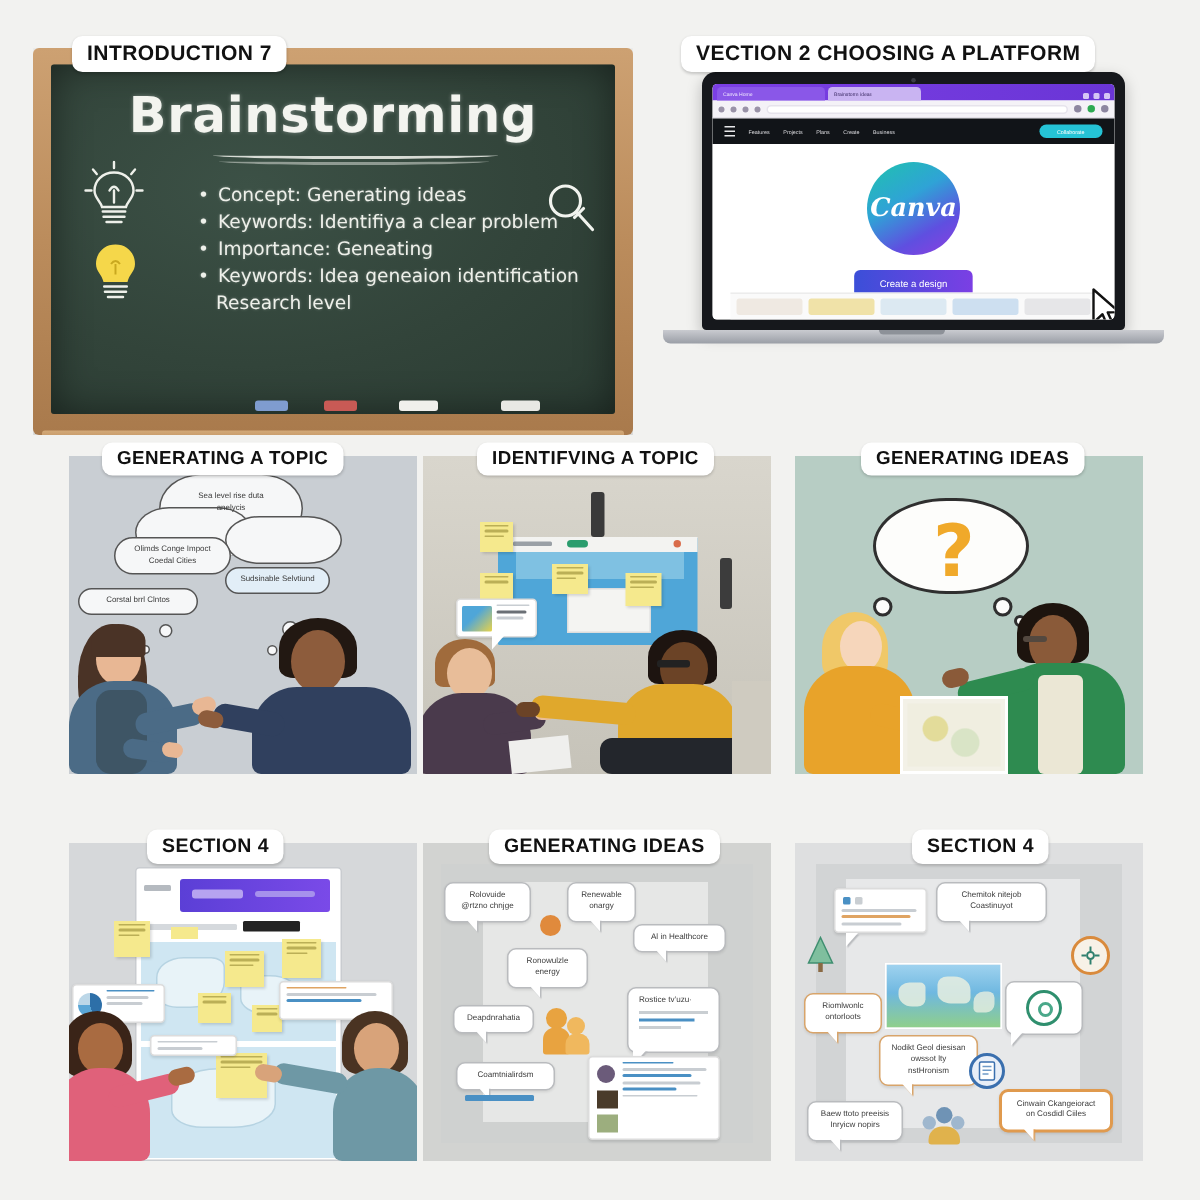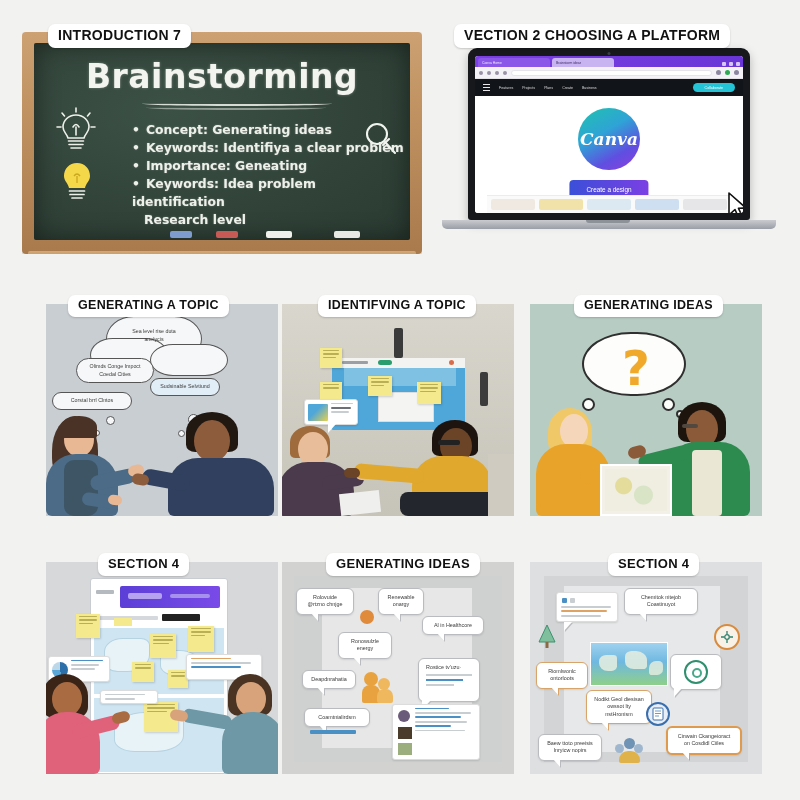--- a/index.html
+++ b/index.html
@@ -22,21 +22,21 @@
     padding: 4px 10px 5px;
     white-space: nowrap;
     z-index: 40;
     box-shadow: 0 1px 2px rgba(0,0,0,.18);
     line-height: 1.05;
   }
 
   
   .panel { position: absolute; overflow: hidden; }
 
-  #p-intro { left: 22px; top: 32px; width: 400px; height: 222px; }
+  #p-intro { left: 22px; top: 32px; width: 400px; height: 258px; }
   .chalk-frame {
     position: absolute; inset: 0;
     background: linear-gradient(180deg,#cda172 0%,#bb8c5c 50%,#a97a4c 100%);
     border-radius: 4px;
     padding: 11px 12px 14px 12px;
     box-shadow: 0 3px 7px rgba(0,0,0,.22);
   }
   .chalk-inner {
     position: relative; width: 100%; height: 100%;
     background: radial-gradient(ellipse at 35% 35%, #3c5146 0%, #32443a 55%, #2a3b32 100%);
@@ -57,21 +57,21 @@
   }
   .chalk-underline {
     position: absolute; left: 108px; width: 190px; top: 58px; height: 5px;
     border-bottom: 2.5px solid rgba(243,244,239,.85);
     border-radius: 50%;
   }
   .chalk-underline.b2 { left: 112px; width: 180px; top: 62px; opacity:.55; }
   .chalk-list { position: absolute; left: 98px; top: 78px; }
   .chalk-list li {
     list-style: none; color: #eef0ea; font-size: 12.4px; line-height: 18px;
-    font-family: "DejaVu Sans", sans-serif; text-shadow: 0 0 2px rgba(255,255,255,.3); font-weight: bold;
+    font-family: "DejaVu Sans", sans-serif; text-shadow: 0 0 2px rgba(255,255,255,.3);
   }
   .chalk-list li::before { content: "\2022"; margin-right: 6px; }
   .chalk-list li.cont::before { content: ""; margin-right: 0; padding-left: 12px; }
   .bulb { position: absolute; }
   .bulb svg { display: block; }
   .chalk-eraser { position:absolute; bottom:2px; width:22px; height:7px; border-radius:2px; }
 
   
   #p-canva { left: 432px; top: 38px; width: 352px; height: 216px; }
   .laptop-screen {
@@ -230,21 +230,21 @@
               <path d="M21 21 L31 32"></path>
               <path d="M19 24 L25 18"></path>
             </g>
           </svg>
         </div>
 
         <ul class="chalk-list">
           <li>Concept: Generating ideas</li>
           <li>Keywords: Identifiya a clear problem</li>
           <li>Importance: Geneating</li>
-          <li>Keywords: Idea problem identification</li>
+          <li>Keywords: Idea geneaion identification</li>
           <li class="cont">Research level</li>
         </ul>
 
         <div class="chalk-eraser" style="left:136px; background:#7f9ccf;"></div>
         <div class="chalk-eraser" style="left:182px; background:#c85a55;"></div>
         <div class="chalk-eraser" style="left:232px; background:#f0f0ec; width:26px;"></div>
         <div class="chalk-eraser" style="left:300px; background:#e8e8e4; width:26px;"></div>
       </div>
       <div class="chalk-ledge"></div>
     </div>

